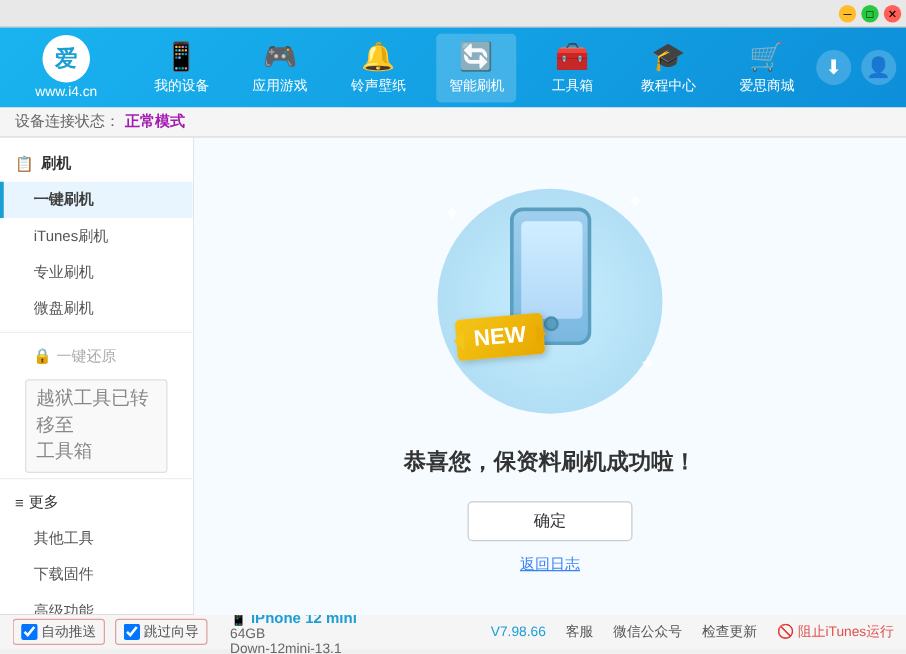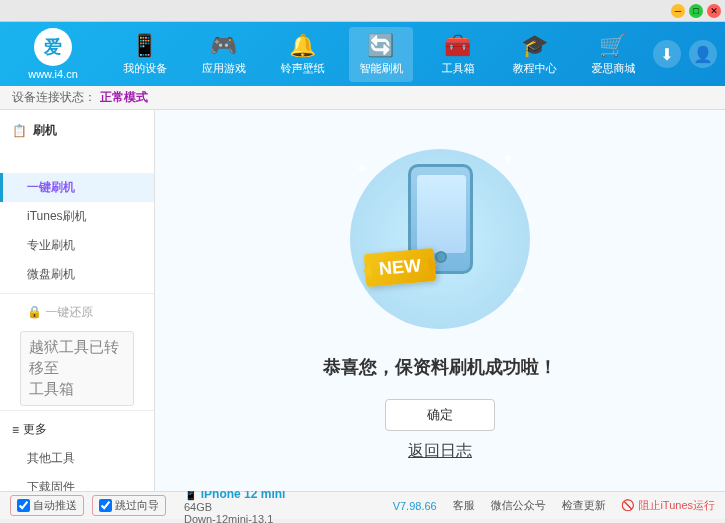--- a/index.html
+++ b/index.html
@@ -109,24 +109,23 @@
       font-size: 12px; color: #333; font-weight: bold;
     }
     .sidebar-section-title .icon { margin-right: 6px; color: #555; }
     .sidebar-item {
       padding: 6px 16px 6px 24px;
       cursor: pointer; font-size: 12px; color: #555;
       border-left: 3px solid transparent;
     }
     .sidebar-item.active {
       background: #e8f5fe;
-      color: #8b5cf6;
+      color: #404040;
       border-left: 3px solid #1a9ed4;
       font-weight: bold;
-      margin-top: 28px;
     }
     .sidebar-item.disabled { color: #aaa; cursor: default; }
     .sidebar-divider {
       border: none; border-top: 1px solid #eee;
       margin: 4px 0;
     }
     .sidebar-more-section {
       display: flex; align-items: center;
       padding: 6px 12px;
       font-size: 12px; color: #333;
@@ -223,31 +222,31 @@
       transform: translateY(-50%);
       border: 8px solid transparent;
       border-left-color: #e8a800;
     }
 
     .success-title {
       font-size: 18px; color: #333; font-weight: bold;
       margin-bottom: 20px;
     }
     .confirm-btn {
-      width: 110px; height: 32px;
+      width: 132px; height: 32px;
       background: #fff;
       border: 1px solid #ccc;
       border-radius: 4px;
       cursor: pointer;
       font-size: 13px; color: #333;
       display: flex; align-items: center; justify-content: center;
       margin-bottom: 10px;
     }
     .back-link {
-      font-size: 16px; color: #404040; cursor: pointer;
+      font-size: 12px; color: #3b82f6; cursor: pointer;
       text-decoration: underline;
     }
 
     
     .bottombar {
       height: 28px;
       background: #f5f5f5;
       border-top: 1px solid #ddd;
       display: flex; align-items: center;
       padding: 0 10px;

